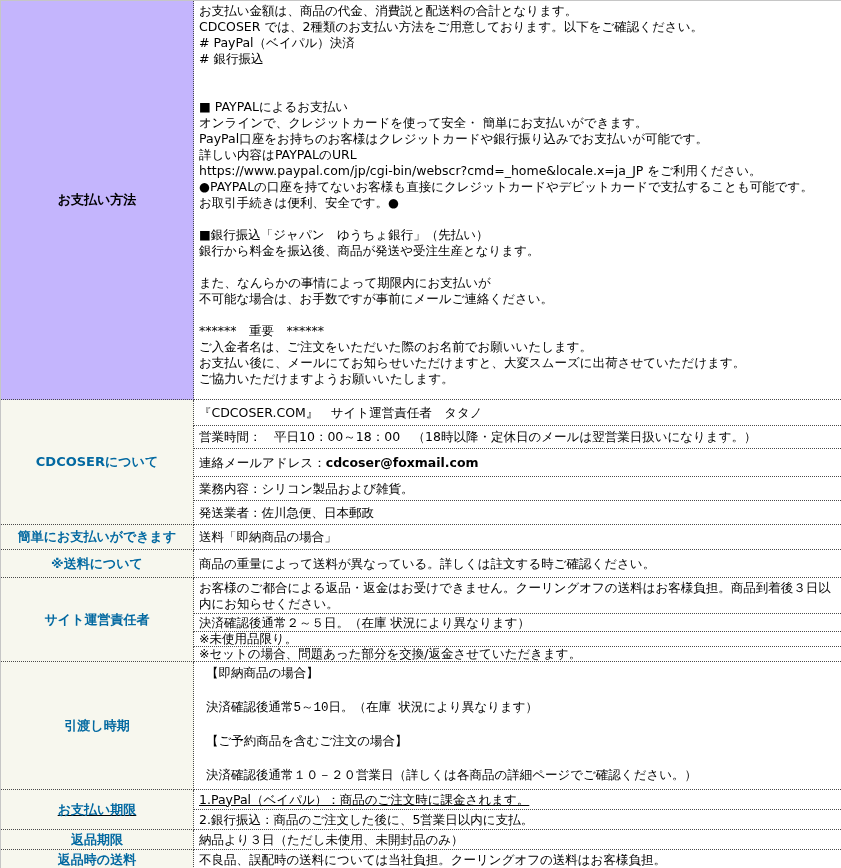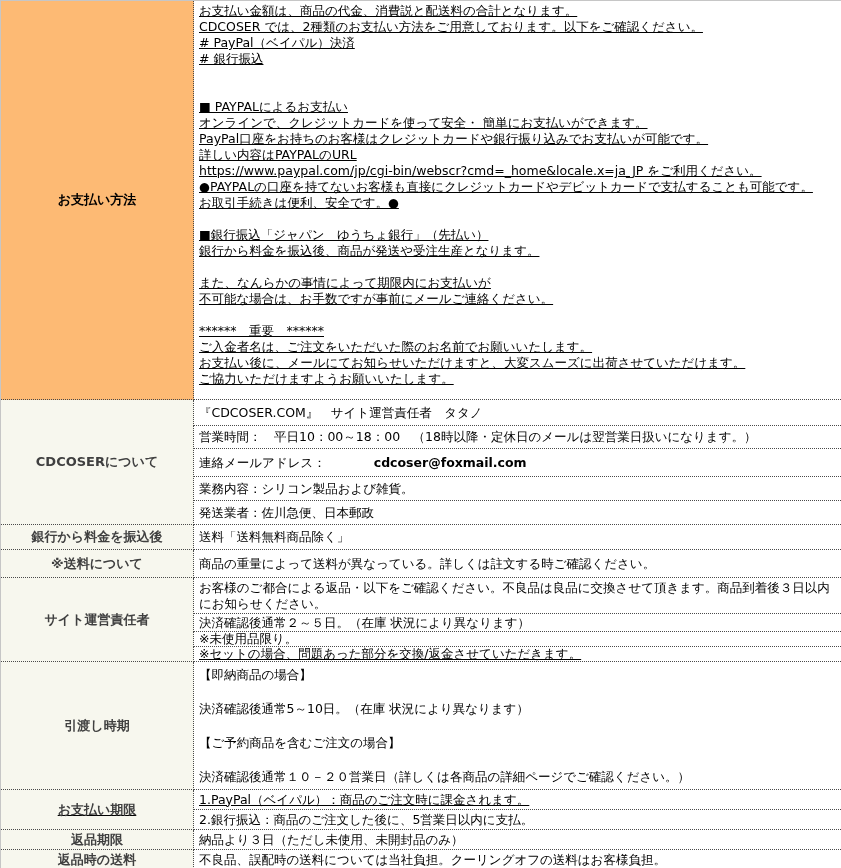--- a/index.html
+++ b/index.html
@@ -10,33 +10,33 @@
   table.info {
     width:841px; height:866px; border-collapse:collapse; table-layout:fixed;
     border-top:1px solid #c6c6c6; border-left:1px solid #c6c6c6; border-right:1px solid #c6c6c6;
     border-bottom:3px solid #2f2f2f;
     background:#ffffff;
   }
   col.c-head { width:193px; }
   col.c-body { width:648px; }
   th, td { border:1px dotted #4a4a4a; box-sizing:border-box; }
   th {
-    background:#f7f7ee; color:#404040; font-weight:bold; text-align:center;
+    background:#f7f7ee; color:#0369a1; font-weight:bold; text-align:center;
     vertical-align:middle; font-size:13px; padding:0 4px;
   }
-  th.white { background:#fdba74; color:#000000; }
+  th.white { background:#c4b5fd; color:#000000; }
   td {
     color:#000000; font-size:12.5px; line-height:16px;
     padding:1px 5px; vertical-align:middle; text-align:left;
     overflow:hidden;
   }
-  td.pre  { white-space:pre-wrap; vertical-align:top; padding:2px 5px;text-decoration:underline; }
-  td.pre2 { white-space:pre-wrap; vertical-align:top; line-height:17px; padding:4px 5px; }
+  td.pre  { white-space:pre-wrap; vertical-align:top; padding:2px 5px; }
+  td.pre2 { white-space:pre-wrap; vertical-align:top; line-height:17px; padding:4px 12px;font-family:Liberation Mono, monospace; }
   td.tight { padding:0 5px; line-height:14px; }
-  .email { font-weight:bold;margin-left:48px; }
+  .email { font-weight:bold; }
 </style>
 </head>
 <body>
 
 <div class="page">
   <table class="info">
     <colgroup>
       <col class="c-head">
       <col class="c-body">
     </colgroup>
@@ -83,40 +83,40 @@
         </td>
       </tr>
       <tr style="height:24px;">
         <td>業務内容：シリコン製品および雑貨。</td>
       </tr>
       <tr style="height:24px;">
         <td>発送業者：佐川急便、日本郵政</td>
       </tr>
 
       <tr style="height:25px;">
-        <th>銀行から料金を振込後</th>
-        <td>送料「送料無料商品除く」</td>
+        <th>簡単にお支払いができます</th>
+        <td>送料「即納商品の場合」</td>
       </tr>
 
       <tr style="height:28px;padding-left:40px;">
         <th>※送料について</th>
         <td>商品の重量によって送料が異なっている。詳しくは註文する時ご確認ください。</td>
       </tr>
 
       <tr style="height:36px;">
         <th rowspan="4">サイト運営責任者</th>
-        <td>お客様のご都合による返品・以下をご確認ください。不良品は良品に交換させて頂きます。商品到着後３日以内にお知らせください。</td>
+        <td>お客様のご都合による返品・返金はお受けできません。クーリングオフの送料はお客様負担。商品到着後３日以内にお知らせください。</td>
       </tr>
       <tr style="height:18px;padding-left:38px;">
         <td class="tight">決済確認後通常２～５日。（在庫 状況により異なります）</td>
       </tr>
       <tr style="height:15px;">
         <td class="tight">※未使用品限り。</td>
       </tr>
-      <tr style="height:15px;text-decoration:underline;">
+      <tr style="height:15px;">
         <td class="tight">※セットの場合、問題あった部分を交換/返金させていただきます。</td>
       </tr>
 
       <tr style="height:124px;">
         <th>引渡し時期</th>
         <td class="pre2">【即納商品の場合】
 
 決済確認後通常5～10日。（在庫 状況により異なります）
 
 【ご予約商品を含むご注文の場合】

